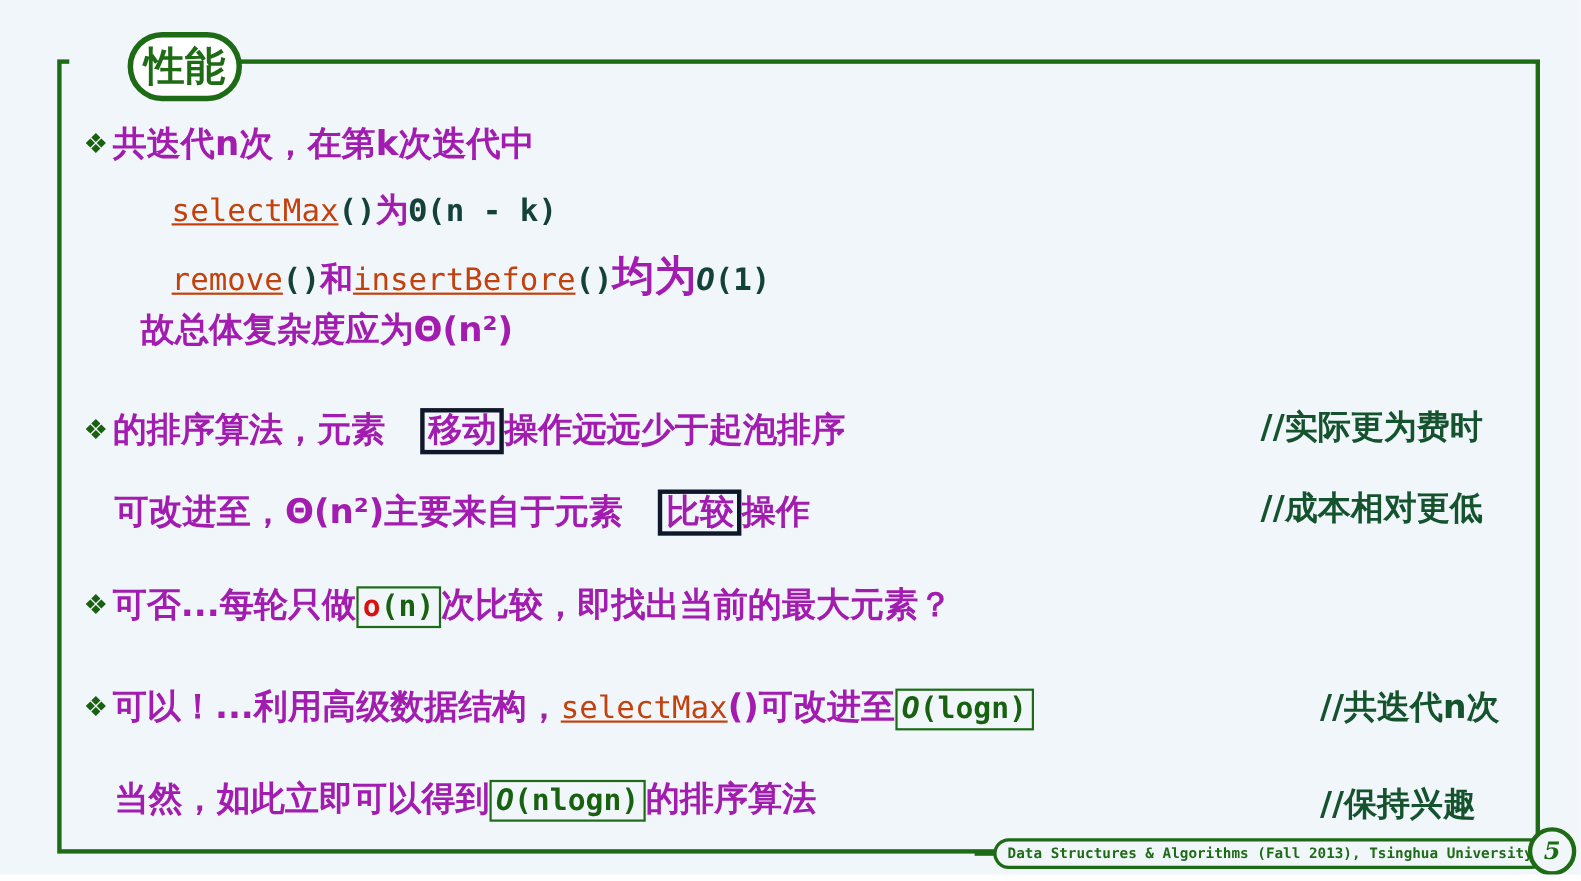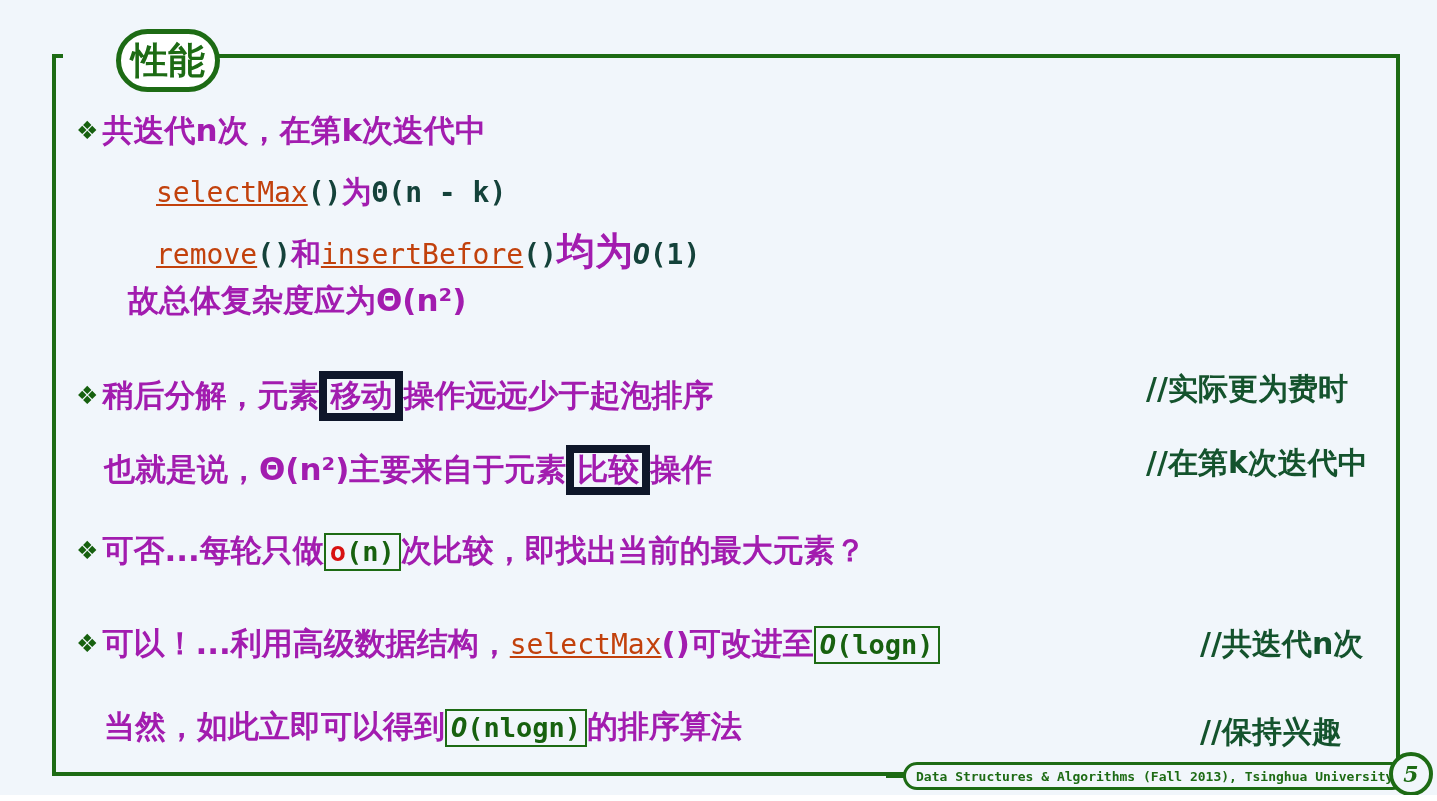--- a/index.html
+++ b/index.html
@@ -94,24 +94,25 @@
     font-size: 25px;
     vertical-align: 2px;
     margin-right: 4px;
   }
 
   
   .lvl1 { font-size: 31px; }
   .code { font-size: 28px; }
 
   .box {
-    border: 8px solid #0f172a;
+    border: 4px solid #0f172a;
     padding: 1px 3px 2px 3px;
     display: inline-block;
     line-height: 1;
+    margin-left: 32px;
   }
   .box-mono {
     border: 2px solid #1d6b14;
     padding: 3px 4px 4px 4px;
     display: inline-block;
     line-height: 1;
     font-family: "DejaVu Sans Mono", "Liberation Mono", monospace;
     font-weight: bold;
     color: #17610f;
   }
@@ -228,28 +229,28 @@
 
   <div class="line code" style="left:156px; top:232px;">
     <span class="mono ul">remove</span><span class="mono-dark">()</span><span class="cn" style="font-size:30px;">和</span><span class="mono ul">insertBefore</span><span class="mono-dark">()</span><span class="cn" style="font-size:38px;">均为</span><span class="mono-dark oit">O</span><span class="mono-dark">(1)</span>
   </div>
 
   <div class="line" style="left:104px; top:285px;margin-left:24px;">
     <span class="cn lvl1">故总体复杂度应为Θ(n²)</span>
   </div>
 
   <div class="line" style="left:76px; top:371px;">
-    <span class="bullet">❖</span><span class="cn lvl1">稍后分解，元素</span><span class="cn lvl1 box">移动</span><span class="cn lvl1">操作远远少于起泡排序</span>
+    <span class="bullet">❖</span><span class="cn lvl1">的排序算法，元素</span><span class="cn lvl1 box">移动</span><span class="cn lvl1">操作远远少于起泡排序</span>
   </div>
   <div class="comment" style="left:1146px; top:374px;">//实际更为费时</div>
 
   <div class="line" style="left:104px; top:445px;">
-    <span class="cn lvl1">也就是说，Θ(n²)主要来自于元素</span><span class="cn lvl1 box">比较</span><span class="cn lvl1">操作</span>
-  </div>
-  <div class="comment" style="left:1146px; top:448px;">//在第k次迭代中</div>
+    <span class="cn lvl1">可改进至，Θ(n²)主要来自于元素</span><span class="cn lvl1 box">比较</span><span class="cn lvl1">操作</span>
+  </div>
+  <div class="comment" style="left:1146px; top:448px;">//成本相对更低</div>
 
   <div class="line" style="left:76px; top:533px;">
     <span class="bullet">❖</span><span class="cn lvl1">可否...每轮只做</span><span class="box-mono" style="font-size:27px;"><span class="red">o</span><span>(n)</span></span><span class="cn lvl1">次比较，即找出当前的最大元素？</span>
   </div>
 
   <div class="line" style="left:76px; top:626px;">
     <span class="bullet">❖</span><span class="cn lvl1">可以！...利用高级数据结构，</span><span class="mono ul" style="font-size:28px;">selectMax</span><span class="cn lvl1">()可改进至</span><span class="box-mono" style="font-size:27px;"><span class="oit">O</span><span>(logn)</span></span>
   </div>
   <div class="comment" style="left:1200px; top:629px;">//共迭代n次</div>
 

